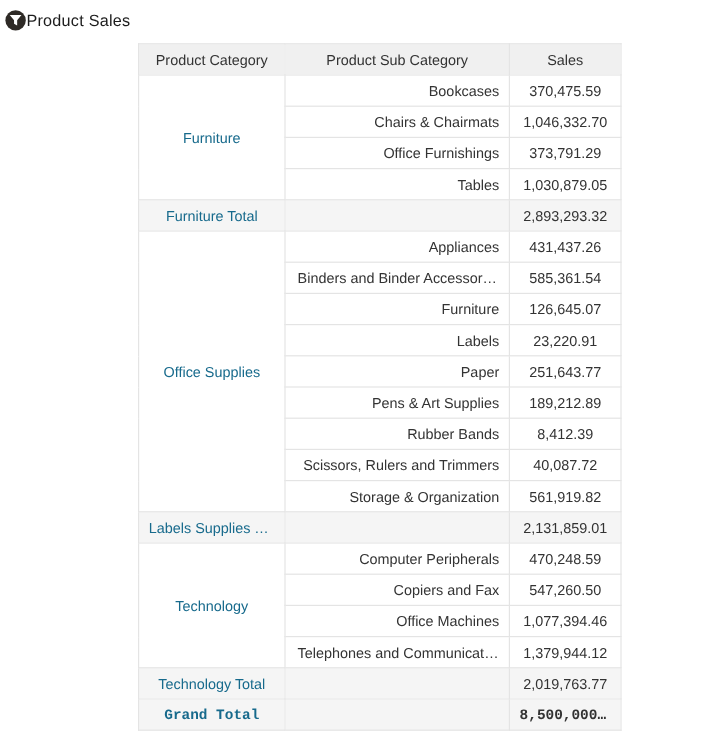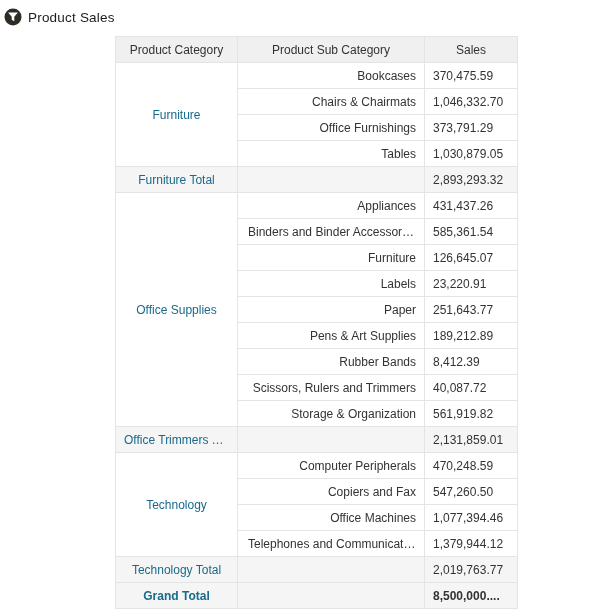--- a/index.html
+++ b/index.html
@@ -5,21 +5,21 @@
   * { box-sizing: border-box; }
   html, body {
     margin: 0; padding: 0;
     width: 600px; height: 614px;
     background: #ffffff;
     font-family: "Liberation Sans", sans-serif;
     overflow: hidden;
   }
   .titlebar {
     position: absolute; left: 4px; top: 8px;
-    display: flex; align-items: center; gap: 6px;
+    display: flex; align-items: center; gap: 0;
   }
   .titlebar .icon-wrap { width: 18px; height: 18px; display: inline-flex; }
   .page-title {
     font-size: 13.5px; color: var(--title, #1c1c1c); letter-spacing: 0.2px;
   }
   table.pivot {
     position: absolute; left: 115px; top: 36px;
     border-collapse: collapse; table-layout: fixed;
     width: 402px;
     font-size: 12px; color: var(--text, #333333);
@@ -35,23 +35,23 @@
     background: var(--header-bg, #f0f0f0);
     text-align: center;
     color: var(--text, #333333);
   }
   .pivot td.cat {
     color: var(--link, #176a8c);
     vertical-align: middle;
     text-align: center;
   }
   .pivot td.sub { padding-left: 10px; text-align: right; }
-  .pivot td.num { text-align: left; }
+  .pivot td.num { text-align: center; }
   .pivot tr.total td { background: var(--total-bg, #f5f5f5); }
-  .pivot tr.grand td { font-weight: 700; }
+  .pivot tr.grand td { font-weight: 700; font-family: Liberation Mono, monospace; }
 </style>
 </head>
 <body>
 
 <div class="titlebar">
   <span class="icon-wrap">
     <svg width="18" height="18" viewBox="0 0 18 18" aria-hidden="true">
       <circle cx="9" cy="9" r="8.5" fill="#2e2a26"></circle>
       <path d="M4.1 4.6 h9.8 l-3.6 4.2 v4.4 l-2.6 -1.5 v-2.9 z" fill="#ffffff"></path>
     </svg>
@@ -126,21 +126,21 @@
       </tr>
       <tr>
         <td class="sub">Scissors, Rulers and Trimmers</td>
         <td class="num">40,087.72</td>
       </tr>
       <tr>
         <td class="sub">Storage &amp; Organization</td>
         <td class="num">561,919.82</td>
       </tr>
       <tr class="total">
-        <td class="cat">Office Trimmers Total</td>
+        <td class="cat">Labels Supplies Total</td>
         <td class="sub"></td>
         <td class="num">2,131,859.01</td>
       </tr>
       <tr>
         <td class="cat" rowspan="4">Technology</td>
         <td class="sub">Computer Peripherals</td>
         <td class="num">470,248.59</td>
       </tr>
       <tr>
         <td class="sub">Copiers and Fax</td>

